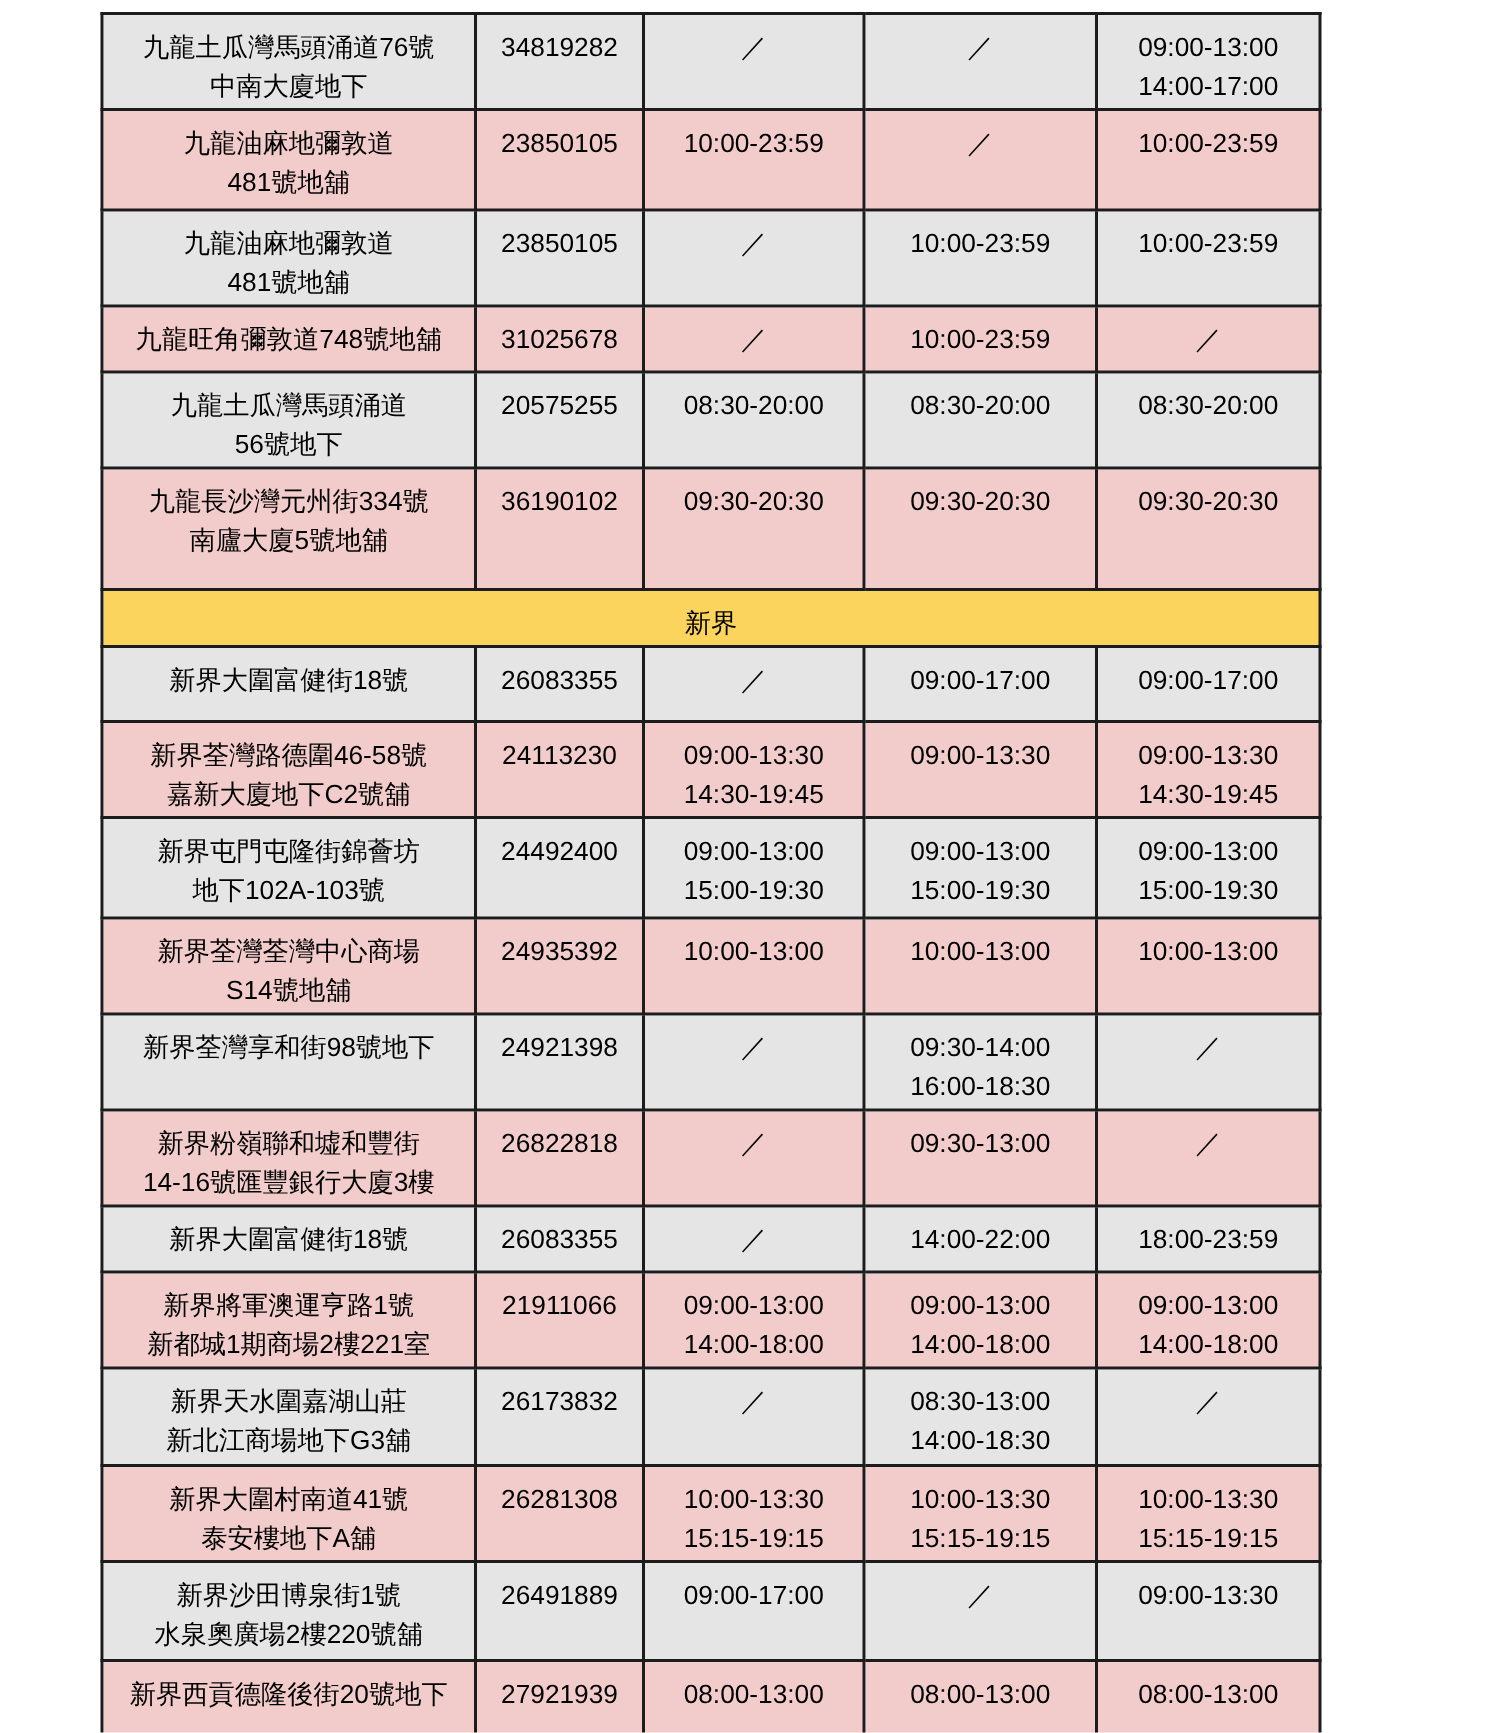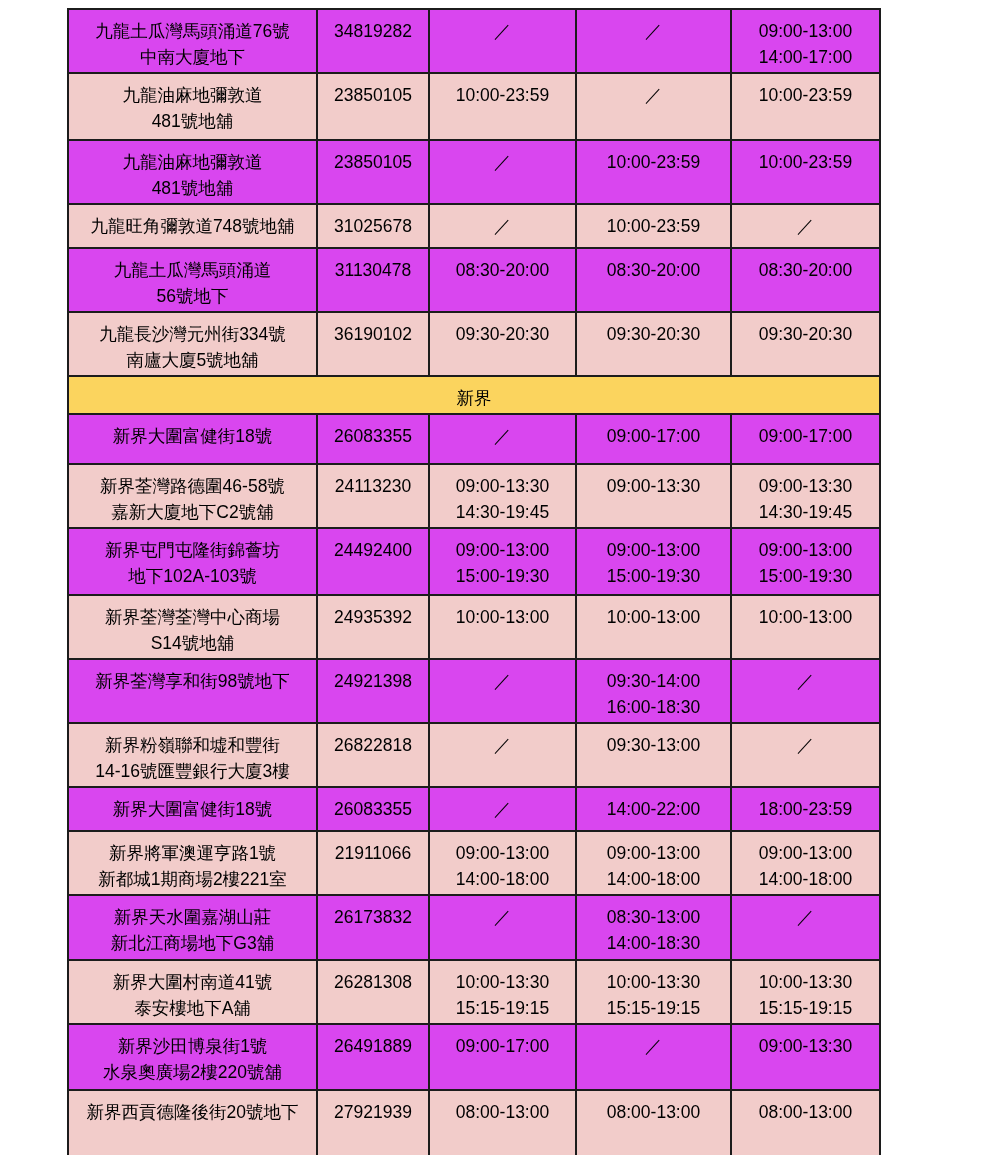--- a/index.html
+++ b/index.html
@@ -28,21 +28,21 @@
   }
   table.branch-table td {
     border: 2px solid #1c1c1c;
     text-align: center;
     vertical-align: top;
     padding: 8px 2px 2px 2px;
     font-size: 17.5px;
     line-height: 26px;
     overflow: hidden;
   }
-  tr.row-white td { background: #d946ef; }
+  tr.row-white td { background: #e5e5e5; }
   tr.row-pink  td { background: #F2CCCA; }
   td.section-cell {
     background: #FBD45E;
     vertical-align: middle;
     padding: 0;
     font-size: 21px;
     line-height: 21px;
   }
   .line { white-space: nowrap; }
 </style>
@@ -130,33 +130,33 @@
           <td>
             <div class="line">／</div>
           </td>
         </tr>
         <tr class="row-white" style="height: 63px;">
           <td>
             <div class="line">九龍土瓜灣馬頭涌道</div>
             <div class="line">56號地下</div>
           </td>
           <td>
-            <div class="line">31130478</div>
+            <div class="line">20575255</div>
           </td>
           <td>
             <div class="line">08:30-20:00</div>
           </td>
           <td>
             <div class="line">08:30-20:00</div>
           </td>
           <td>
             <div class="line">08:30-20:00</div>
           </td>
         </tr>
-        <tr class="row-pink" style="height: 64px;">
+        <tr class="row-pink" style="height: 81px;">
           <td>
             <div class="line">九龍長沙灣元州街334號</div>
             <div class="line">南廬大廈5號地舖</div>
           </td>
           <td>
             <div class="line">36190102</div>
           </td>
           <td>
             <div class="line">09:30-20:30</div>
           </td>

